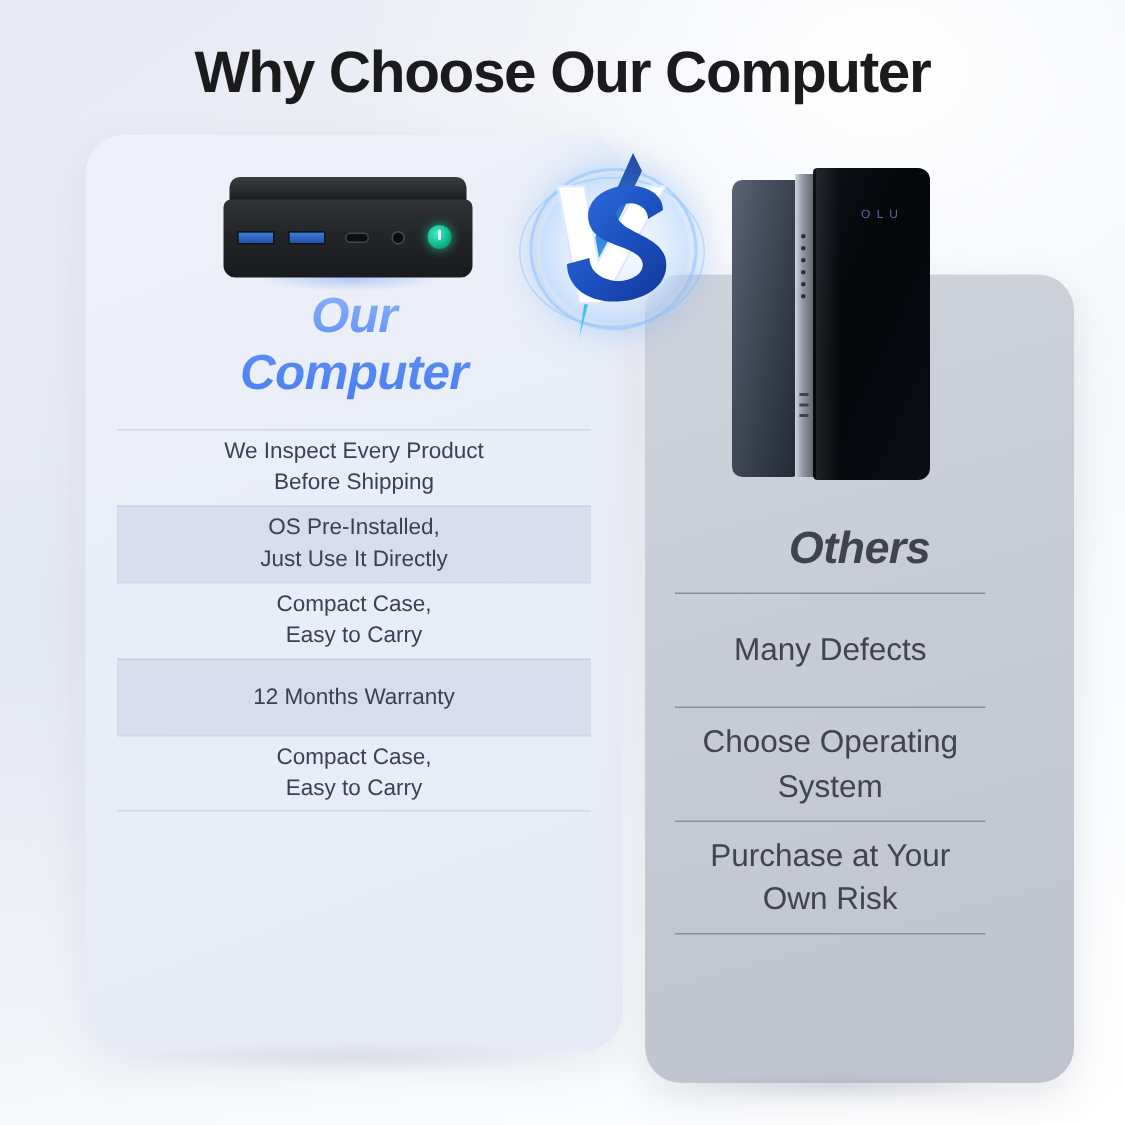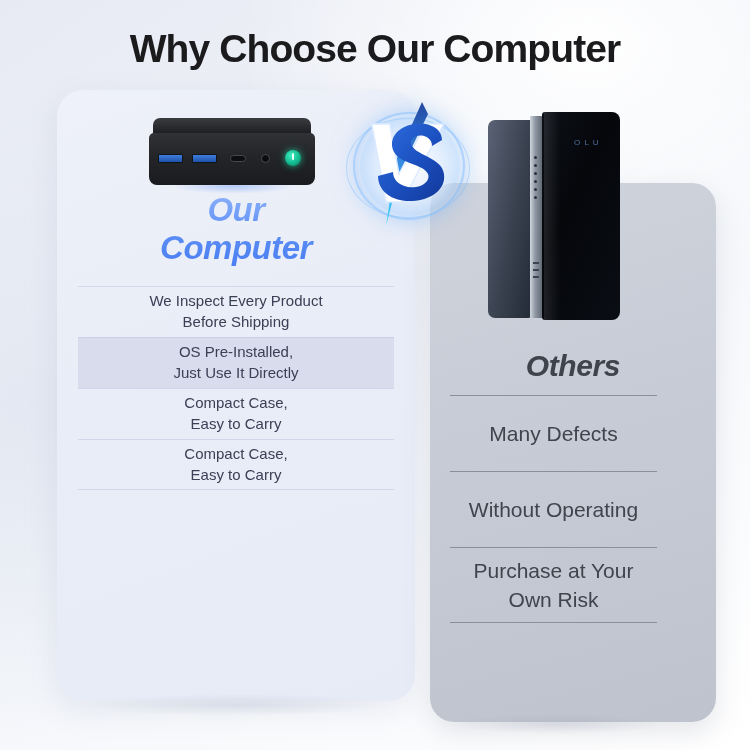--- a/index.html
+++ b/index.html
@@ -346,20 +346,26 @@
       </div>
     </div>
 
     <div class="ours-row plain">
       <div>
         <div>Compact Case,</div>
         <div>Easy to Carry</div>
       </div>
     </div>
 
+    <div class="ours-row alt">
+      <div>
+        <div>12 Months Warranty</div>
+        <div></div>
+      </div>
+    </div>
 
     <div class="ours-row plain">
       <div>
         <div>Compact Case,</div>
         <div>Easy to Carry</div>
       </div>
     </div>
 
   </div>
 </div>
@@ -372,21 +378,22 @@
 
     <div class="others-row">
       <div>
         <div>Many Defects</div>
         <div></div>
       </div>
     </div>
 
     <div class="others-row">
       <div>
-        <div>Without Operating</div>
+        <div>Choose Operating</div>
+        <div>System</div>
       </div>
     </div>
 
     <div class="others-row">
       <div>
         <div>Purchase at Your</div>
         <div>Own Risk</div>
       </div>
     </div>
 

